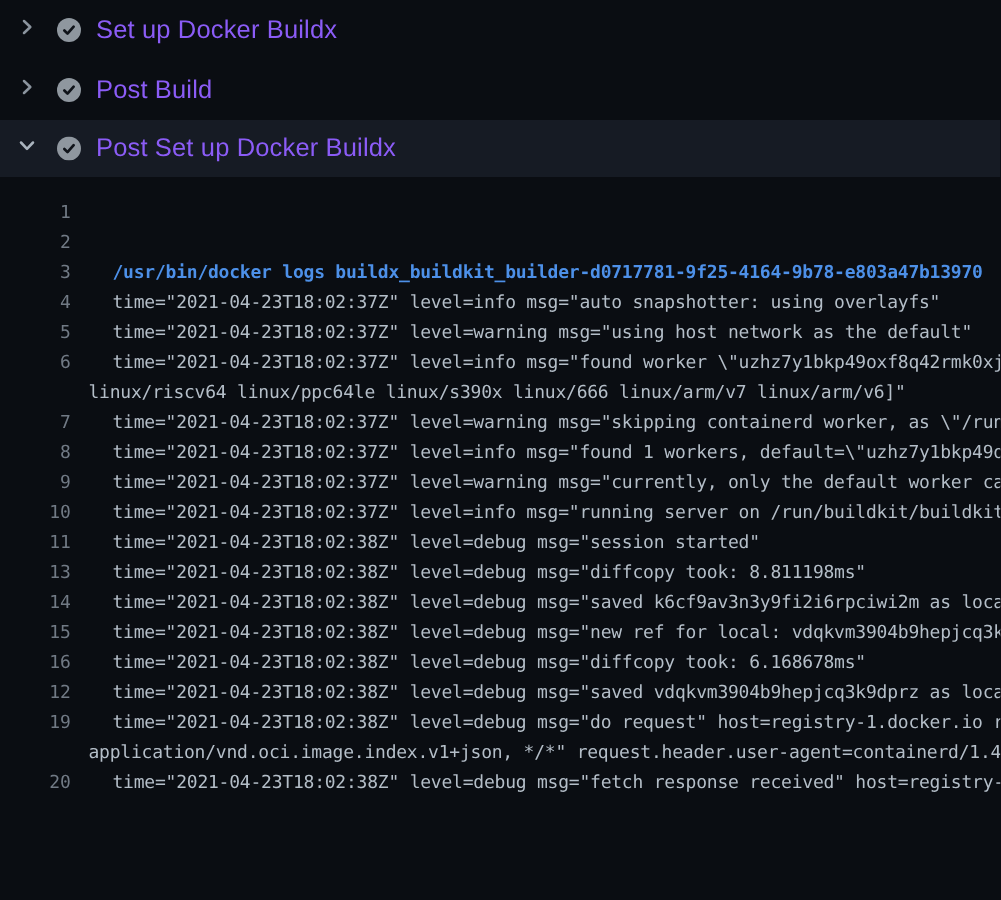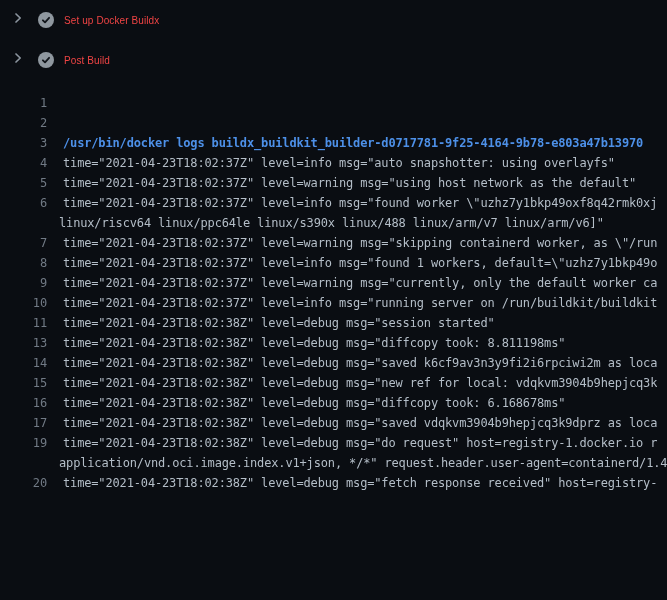--- a/index.html
+++ b/index.html
@@ -25,23 +25,23 @@
     flex: none;
   }
   .check {
     width: 16px; height: 16px;
     margin-left: 12px;
     display: inline-flex; align-items: center; justify-content: center;
     flex: none;
   }
   .step-label {
     margin-left: 10px;
-    font-size: 10px;
+    font-size: 17px;
     font-weight: 400;
-    color: #ef4444;
+    color: #8b5cf6;
     letter-spacing: .1px;
     white-space: nowrap;
   }
   
   .log {
     padding-top: 13px;
     font-family: "DejaVu Sans Mono", "Liberation Mono", monospace;
     font-size: 12px;
     letter-spacing: -0.15px;
     color: #b4bec8;
@@ -56,21 +56,21 @@
     text-align: right;
     color: #717a85;
     cursor: pointer;
     user-select: none;
   }
   .lt {
     margin-left: 12px;
     white-space: pre;
     overflow: hidden;
   }
-  .log-row.indent1 .lt { margin-left: 16px; }
+  .log-row.indent1 .lt { margin-left: 28px; }
   .log-row.cmd .lt { color: #4d90e8; font-weight: 700; }
   .toggle {
     display: inline-block;
     margin-right: 9px;
     cursor: pointer;
   }
   .toggle svg { display: inline-block; vertical-align: 1px; }
 </style>
 </head>
 <body>
@@ -107,20 +107,37 @@
     </span>
     <span class="check">
       <svg width="16" height="16" viewBox="0 0 16 16">
         <circle cx="8" cy="8" r="8" fill="#8f979f"></circle>
         <path d="M4.9 8.3l2.1 2.1 4.1-4.6" fill="none" stroke="#10141a" stroke-width="1.8" stroke-linecap="round" stroke-linejoin="round"></path>
       </svg>
     </span>
     <span class="step-label">Post Build</span>
   </div>
 
+  <div class="step-row expanded">
+    <span class="chev">
+
+      <span class="chev-down">
+        <svg width="16" height="16" viewBox="0 0 16 16">
+              <path d="M4 6l4 4.2L12 6" fill="none" stroke="#aab4be" stroke-width="1.7" stroke-linecap="round" stroke-linejoin="round"></path>
+            </svg>
+      </span>
+    </span>
+    <span class="check">
+      <svg width="16" height="16" viewBox="0 0 16 16">
+        <circle cx="8" cy="8" r="8" fill="#8f979f"></circle>
+        <path d="M4.9 8.3l2.1 2.1 4.1-4.6" fill="none" stroke="#10141a" stroke-width="1.8" stroke-linecap="round" stroke-linejoin="round"></path>
+      </svg>
+    </span>
+    <span class="step-label">Post Set up Docker Buildx</span>
+  </div>
 </div>
   <div class="log">
   <div class="log-row">
     <span class="ln">1</span>
   </div>
 
   <div class="log-row">
     <span class="ln">2</span>
   </div>
 
@@ -139,21 +156,21 @@
     <span class="lt">time="2021-04-23T18:02:37Z" level=warning msg="using host network as the default"</span>
   </div>
 
   <div class="log-row indent1">
     <span class="ln">6</span>
     <span class="lt">time="2021-04-23T18:02:37Z" level=info msg="found worker \"uzhz7y1bkp49oxf8q42rmk0xj</span>
   </div>
 
   <div class="log-row">
     <span class="ln"></span>
-    <span class="lt">linux/riscv64 linux/ppc64le linux/s390x linux/488 linux/arm/v7 linux/arm/v6]"</span>
+    <span class="lt">linux/riscv64 linux/ppc64le linux/s390x linux/666 linux/arm/v7 linux/arm/v6]"</span>
   </div>
 
   <div class="log-row indent1">
     <span class="ln">7</span>
     <span class="lt">time="2021-04-23T18:02:37Z" level=warning msg="skipping containerd worker, as \"/run</span>
   </div>
 
   <div class="log-row indent1">
     <span class="ln">8</span>
     <span class="lt">time="2021-04-23T18:02:37Z" level=info msg="found 1 workers, default=\"uzhz7y1bkp49o</span>
@@ -189,21 +206,21 @@
     <span class="ln">15</span>
     <span class="lt">time="2021-04-23T18:02:38Z" level=debug msg="new ref for local: vdqkvm3904b9hepjcq3k</span>
   </div>
 
   <div class="log-row indent1">
     <span class="ln">16</span>
     <span class="lt">time="2021-04-23T18:02:38Z" level=debug msg="diffcopy took: 6.168678ms"</span>
   </div>
 
   <div class="log-row indent1">
-    <span class="ln">17</span>
+    <span class="ln">12</span>
     <span class="lt">time="2021-04-23T18:02:38Z" level=debug msg="saved vdqkvm3904b9hepjcq3k9dprz as loca</span>
   </div>
 
 
   <div class="log-row indent1">
     <span class="ln">19</span>
     <span class="lt">time="2021-04-23T18:02:38Z" level=debug msg="do request" host=registry-1.docker.io r</span>
   </div>
 
   <div class="log-row">

